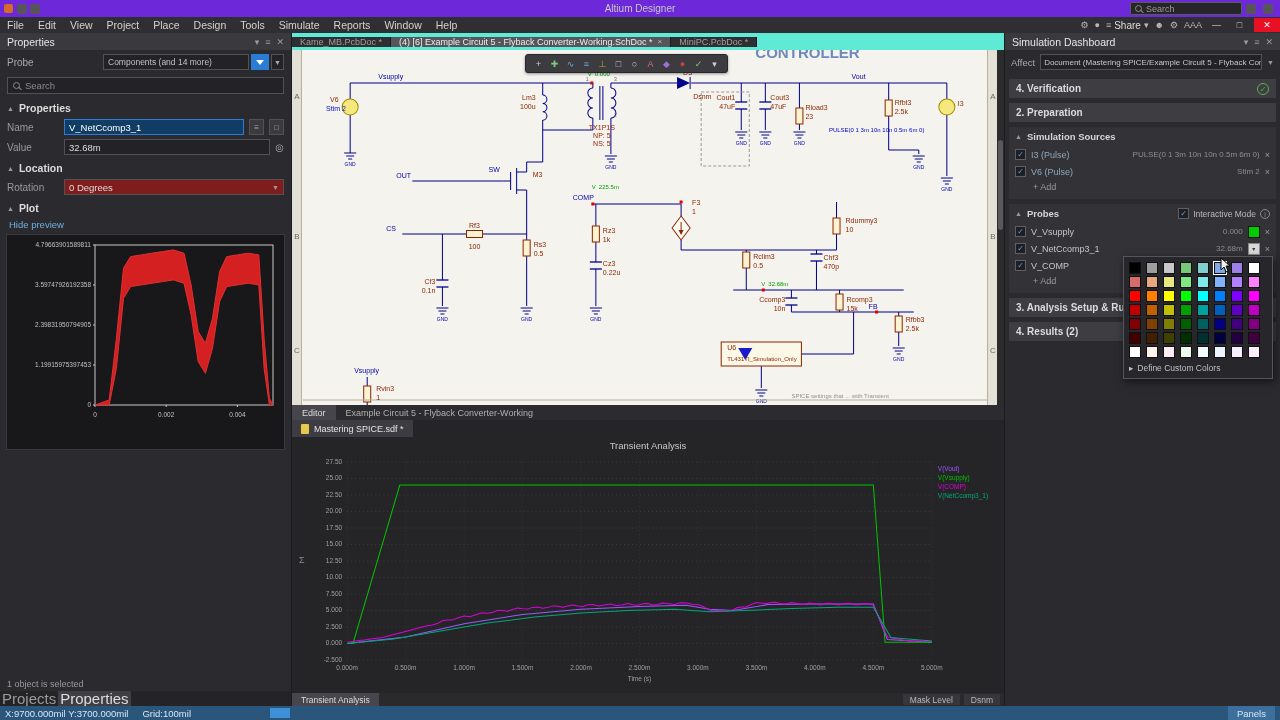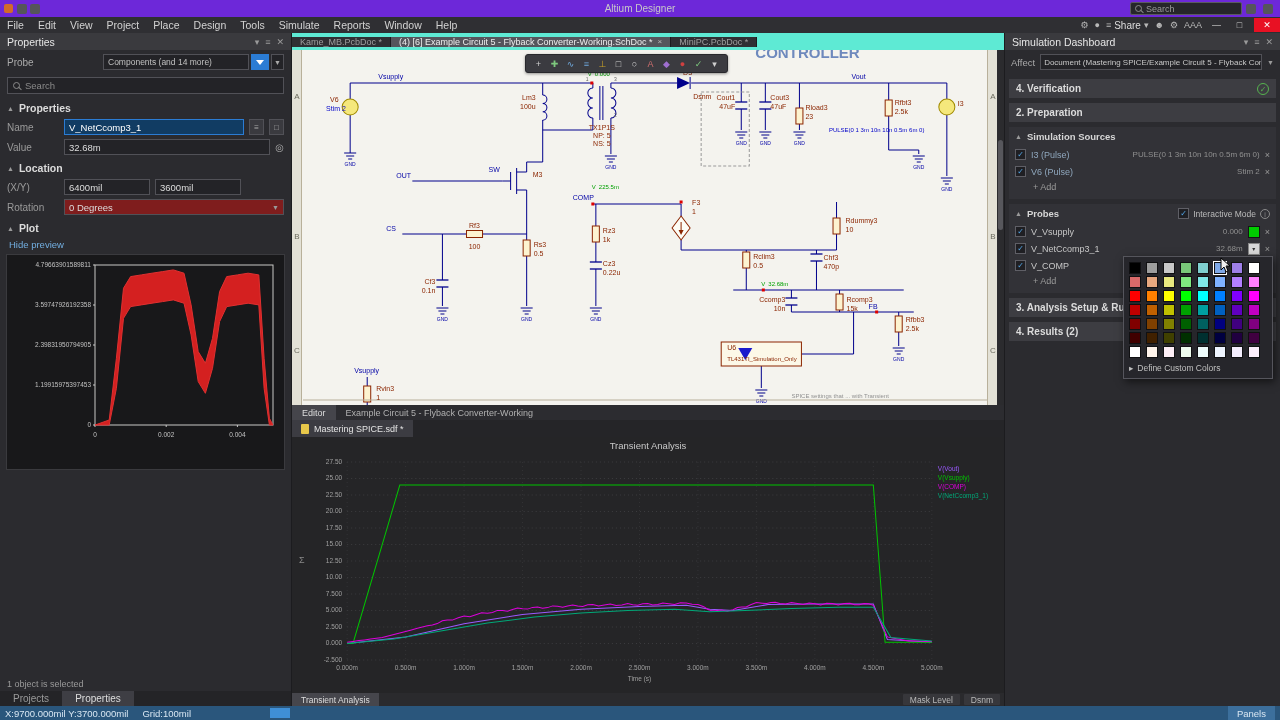--- a/index.html
+++ b/index.html
@@ -44,21 +44,21 @@
 .mini-btn{width:15px;height:16px;background:#3a3a3f;border:1px solid #515157;color:#aaa;font-size:8px;display:flex;align-items:center;justify-content:center;flex:none}
 .eye{color:#aaa;font-size:10px}
 .xy-input{width:86px}
 .dropdown{flex:1;height:16px;background:#7f1d1d;border:1px solid #515157;display:flex;align-items:center;padding:0 4px;font-size:9.5px;color:#ddd}
 .dd-caret{margin-left:auto;font-size:7px;color:#9a9a9a}
 .hide-link{padding:2px 9px;font-size:9.5px;color:#72aee0}
 .plot-wrap{margin:2px 6px;background:#18181a;border:1px solid #3a3a3e;height:216px}
 .lp-spacer{flex:1}
 .lp-status{font-size:9px;color:#9a9a9a;padding:2px 7px}
 .lp-tabs{height:15px;background:#242427;display:flex;flex:none}
-.lp-tab{padding:0 13px;font-size:10px;color:#9a9a9a;display:flex;align-items:center}
+.lp-tab{padding:0 2px;font-size:15px;color:#9a9a9a;display:flex;align-items:center}
 .lp-tab.active{background:#3e3e44;color:#ddd}
 .center{flex:1;display:flex;flex-direction:column;min-width:0}
 .doc-tabs{height:17px;background:#5eead4;display:flex;align-items:center;flex:none;overflow:hidden}
 .doc-tab{display:flex;align-items:center;gap:5px;padding:0 8px;font-size:9px;color:#9f9f9f;background:#2f2f33;border-right:1px solid #1c1c1f;white-space:nowrap}
 .doc-tab.active{background:#55555c;color:#eee}
 .tab-close{font-size:8px;color:#bbb}
 .schematic{height:355px;background:#f4f3ee;position:relative;flex:none;overflow:hidden}
 #sch-svg{position:absolute;left:0;top:0;width:100%;height:100%}
 .ruler{position:absolute;top:0;bottom:0;width:10px;background:#e3e1d6;border-right:1px solid #b8b09a;z-index:2}
 .ruler.right{right:7px;border-right:none;border-left:1px solid #b8b09a}
@@ -202,25 +202,20 @@
       </div>
       <div class="prop-row">
         <span class="prop-label">Value</span>
         <input class="tb-input value-input" readonly="" value="32.68m" style="">
         <span class="eye">◎</span>
       </div>
       <div class="sec-h">
           <span class="sec-caret">▲</span>
           <span>Location</span>
         </div>
-      <div class="prop-row">
-        <span class="prop-label">(X/Y)</span>
-        <input class="tb-input xy-input" readonly="" value="6400mil" style="">
-        <input class="tb-input xy-input" readonly="" value="3600mil" style="">
-      </div>
       <div class="prop-row">
         <span class="prop-label">Rotation</span>
         <span class="dropdown">
             <span>0 Degrees</span>
             <span class="dd-caret">▼</span>
           </span>
       </div>
       <div class="sec-h">
           <span class="sec-caret">▲</span>
           <span>Plot</span>

